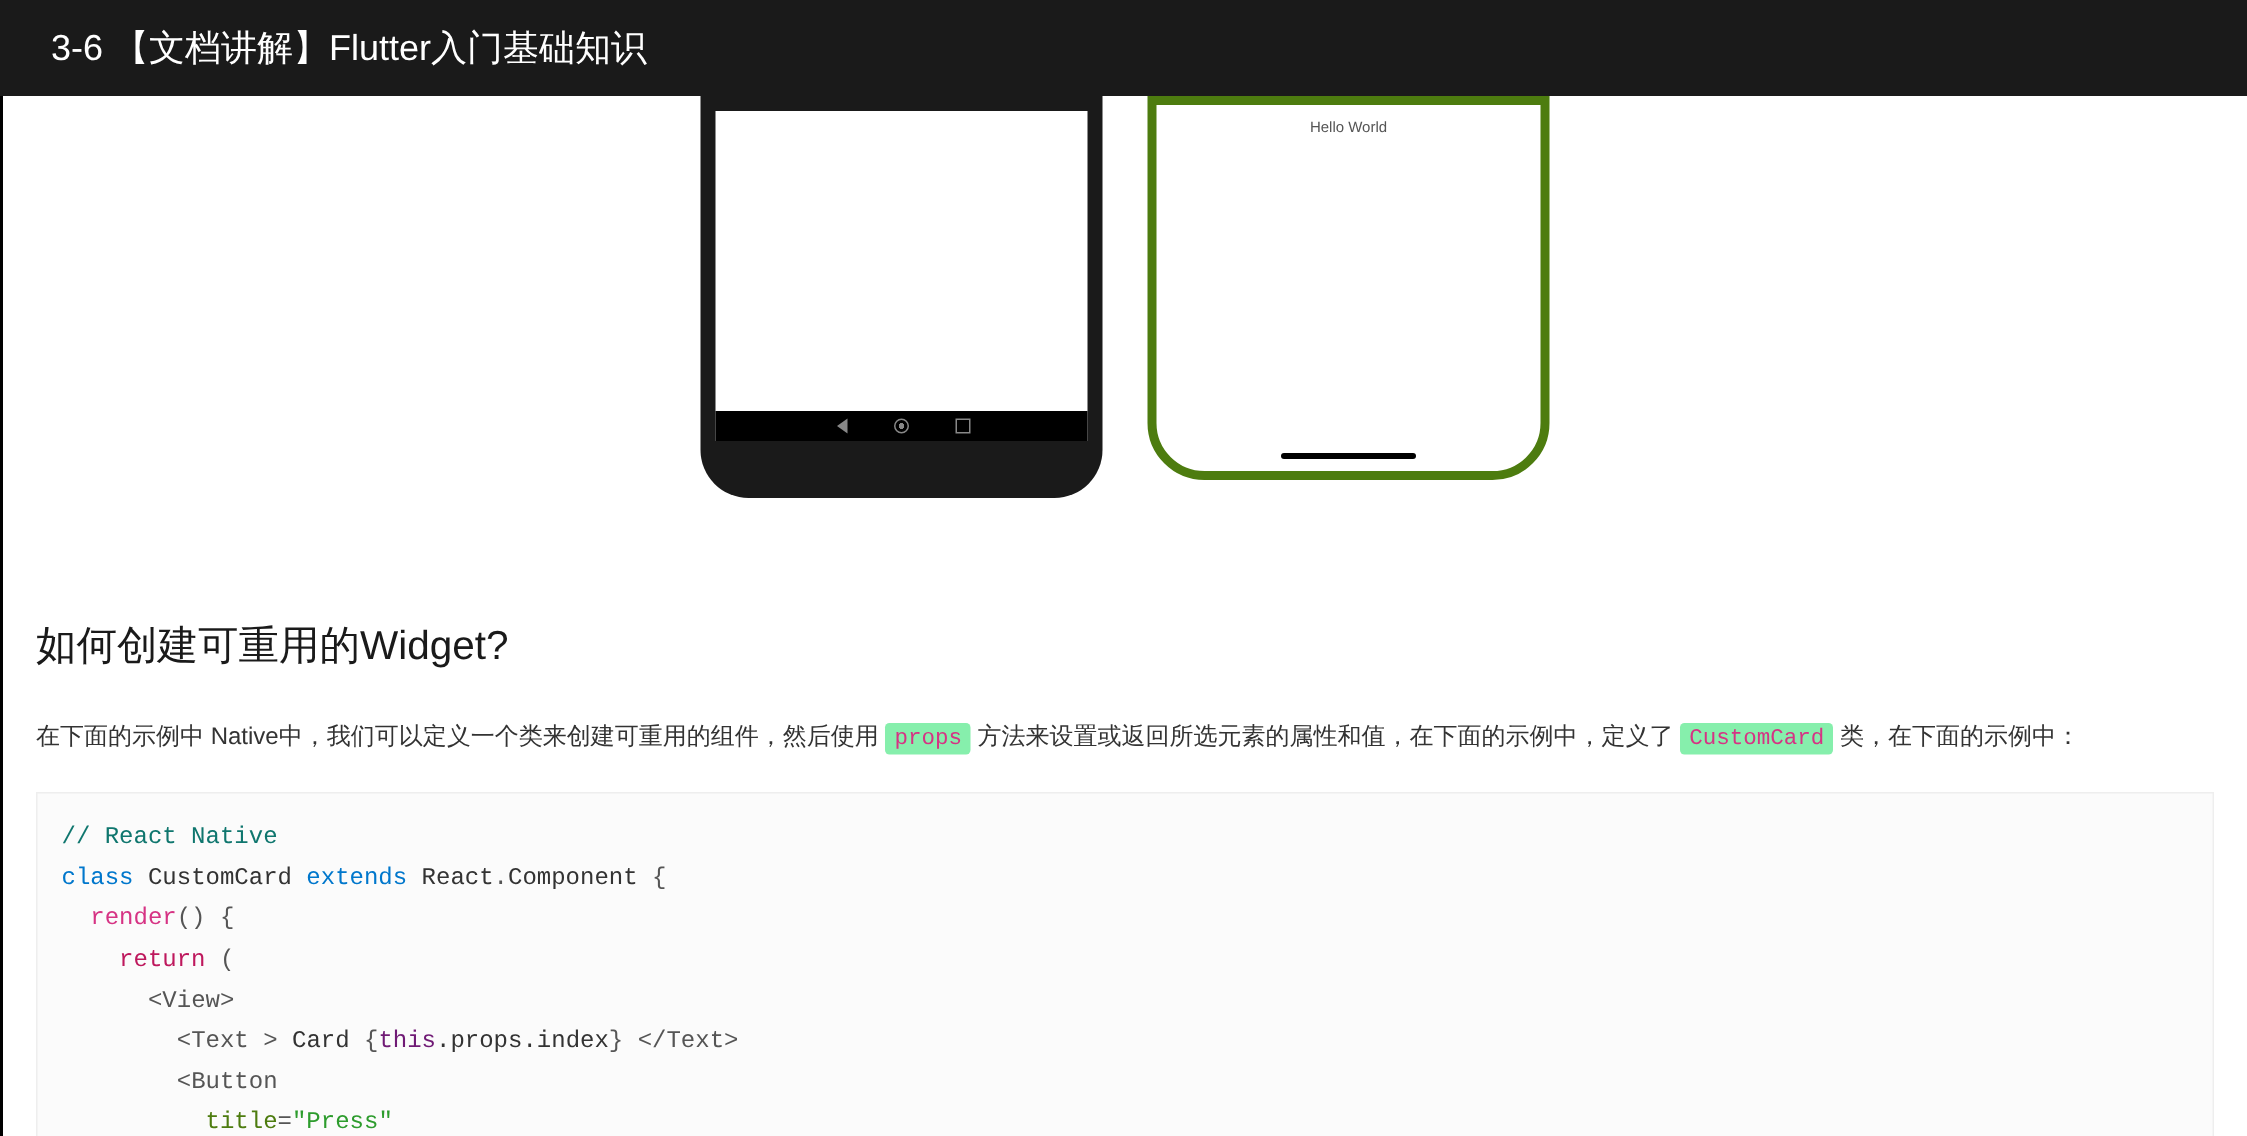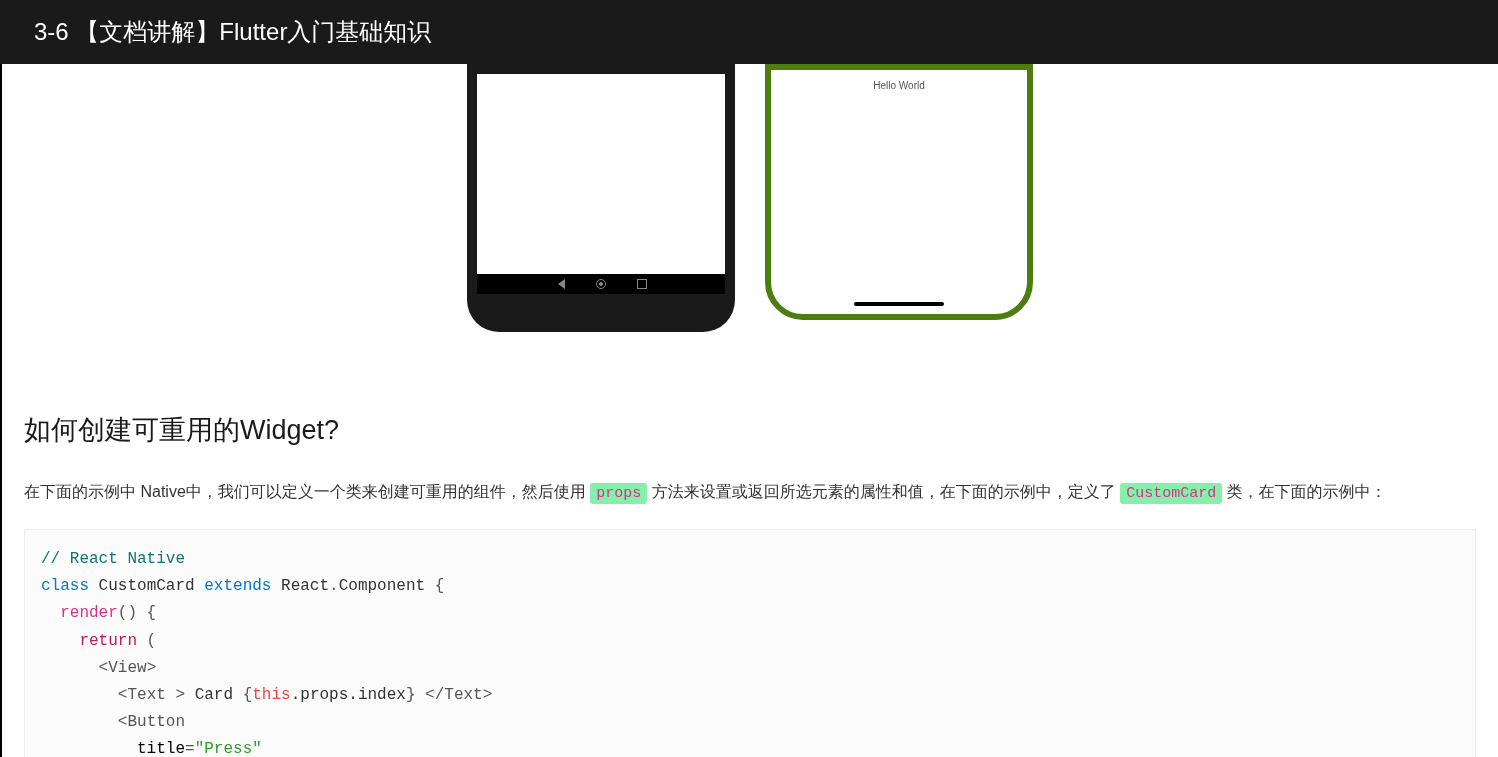--- a/index.html
+++ b/index.html
@@ -123,23 +123,23 @@
       padding: 16px;
       font-family: "Consolas", "Monaco", "Courier New", monospace;
       font-size: 16px;
       line-height: 1.7;
       overflow-x: auto;
     }
     .code-block .comment { color: #0f766e; }
     .code-block .keyword { color: #0077cc; }
     .code-block .method { color: #d63384; margin-top: 28px; }
     .code-block .tag { color: #555; margin-top: 39px; }
-    .code-block .attr { color: #000000; }
+    .code-block .attr { color: #4d7c0f; }
     .code-block .string { color: #2d9c2d; }
-    .code-block .this { color: #ef4444; }
+    .code-block .this { color: #701a75; }
     .code-block .extends { color: #0077cc; }
     .code-block .punc { color: #555; }
     .code-block .return-kw { color: #be185d; }
     .nav-triangle {
       width: 0;
       height: 0;
       border-top: 5px solid transparent;
       border-bottom: 5px solid transparent;
       border-right: 7px solid #888;
     }

